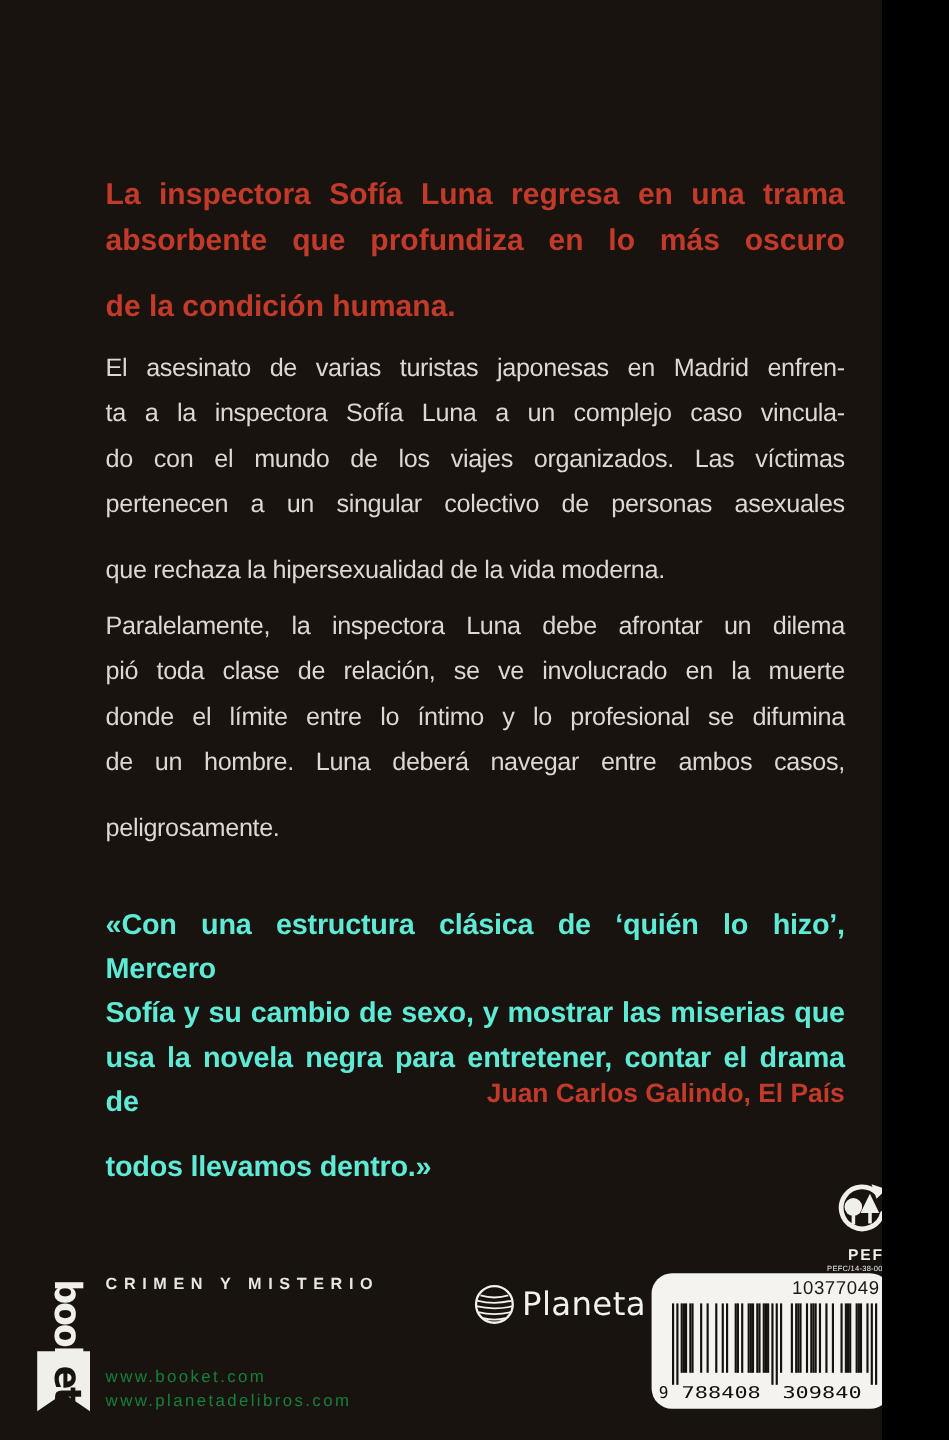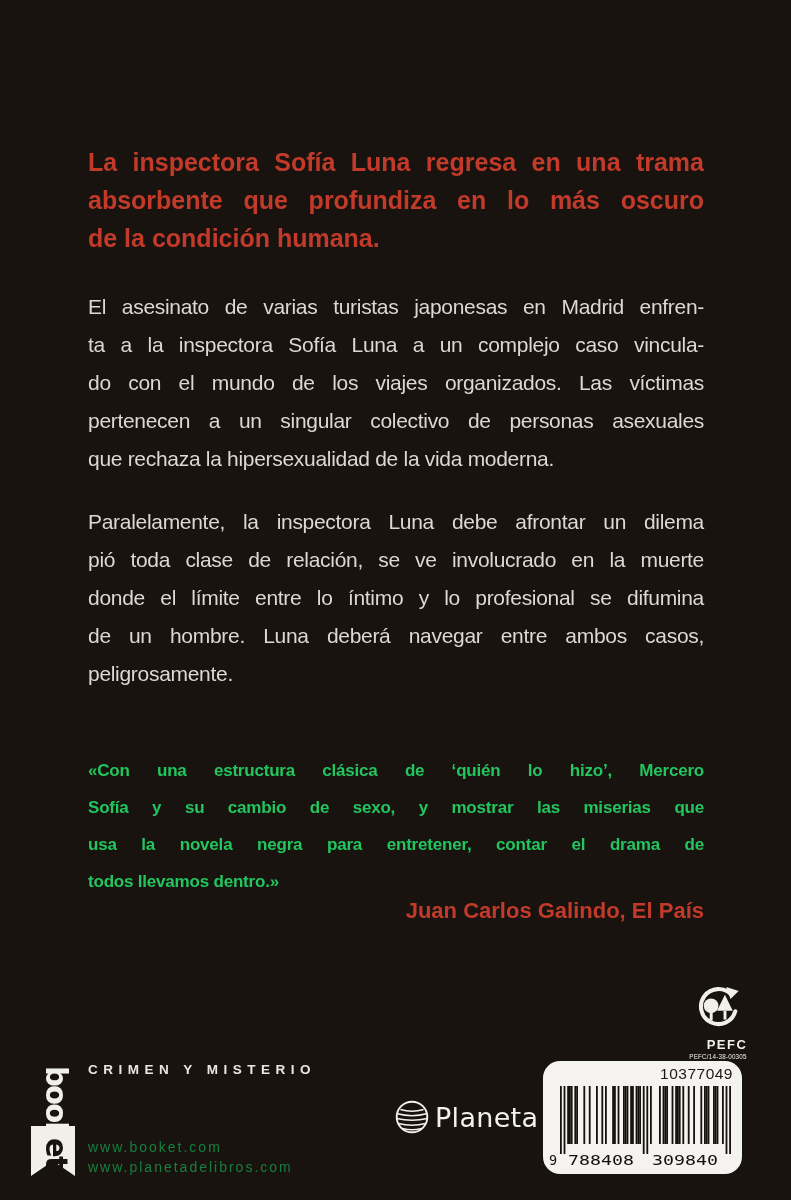--- a/index.html
+++ b/index.html
@@ -1,46 +1,46 @@
 <!DOCTYPE html>
 <html><head>
 <meta charset="utf-8">
 <style>
   html,body{margin:0;padding:0;background:#000;}
   .cover{
     position:relative;
-    width:791px;height:1200px;
+    width:735px;height:1200px;
     background:#19130f;
     overflow:hidden;
     font-family:"Liberation Sans",sans-serif;
   }
   
   .block{position:absolute;left:88px;width:616px;}
   .tline{display:block;text-align:justify;text-align-last:justify;}
-  .tline.last{text-align-last:left;}
+  .tline.last{text-align-last:left;margin-top:17px;}
 
   .headline{top:143px;font-weight:bold;font-size:25px;line-height:38px;color:#c23a2a;}
   .para{font-size:21px;line-height:38px;letter-spacing:-0.3px;color:#ddd8d1;font-family:"Liberation Sans",sans-serif;}
   .p1{top:288px;}
   .p2{top:503px;}
-  .quote{top:752px;font-weight:bold;font-size:17px;line-height:37px;letter-spacing:-0.2px;color:#22c55e;}
+  .quote{top:752px;font-weight:bold;font-size:24px;line-height:37px;letter-spacing:-0.2px;color:#5eead4;}
   .attribution{top:898px;text-align:right;font-weight:bold;font-size:22px;color:#c23a2a;}
   .attribution .src{}
 
   
   .pefc{position:absolute;left:687px;top:986px;width:62px;text-align:center;color:#f1efe9;}
   .pefc-label{font-weight:bold;font-size:13px;letter-spacing:1.5px;margin-top:1px;margin-left:18px;}
   .pefc-cert{font-size:6.3px;letter-spacing:0.2px;margin-top:1px;white-space:nowrap;}
 
   .booket{position:absolute;left:30px;top:1060px;}
 
   .collection{position:absolute;left:88px;top:1062px;font-weight:bold;font-size:13.5px;letter-spacing:5.5px;color:#e9e5df;white-space:nowrap;}
   .urls{position:absolute;left:88px;top:1138px;font-weight:normal;font-size:14px;line-height:19.5px;letter-spacing:2px;color:#15803d;white-space:nowrap;}
 
-  .planeta{position:absolute;left:394px;top:1099px;display:flex;align-items:center;gap:5px;color:#f3f1ec;}
+  .planeta{position:absolute;left:394px;top:1069px;display:flex;align-items:center;gap:5px;color:#f3f1ec;}
   .planeta-word{font-family:"DejaVu Sans",sans-serif;font-weight:400;font-size:27px;letter-spacing:0.3px;}
 
   .barcode-box{position:absolute;left:543px;top:1061px;width:199px;height:113px;background:#f4f3f0;border-radius:17px;}
   .code-top{position:absolute;right:9px;top:4px;font-size:15.5px;letter-spacing:0.5px;color:#1b1917;}
   .bars{position:absolute;left:5px;top:25px;}
 </style>
 </head>
 <body>
 
 <div class="cover">

